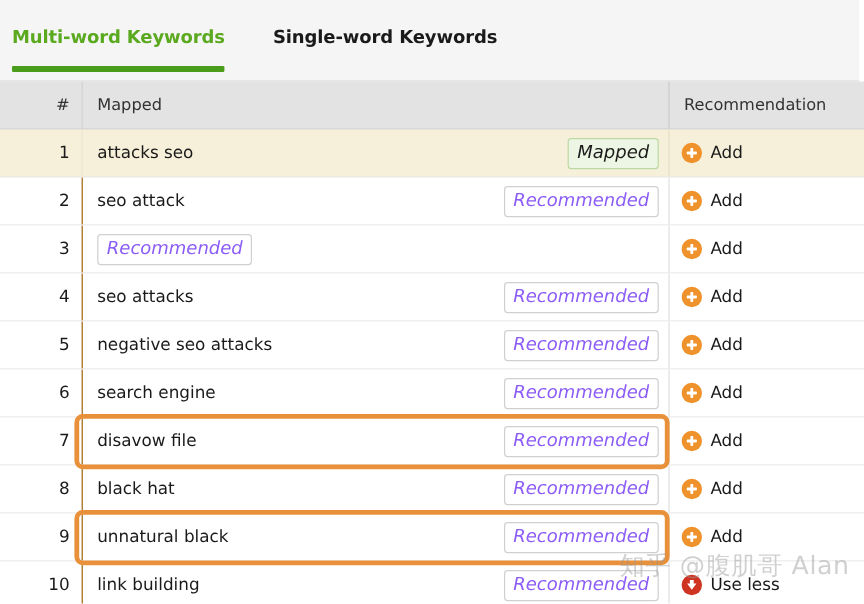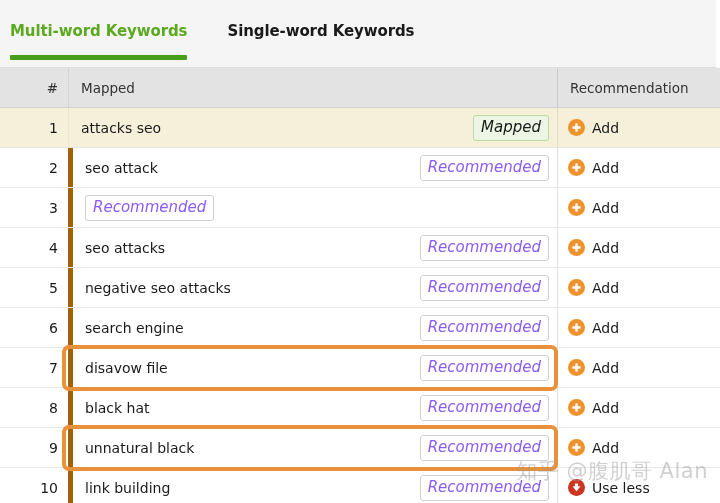--- a/index.html
+++ b/index.html
@@ -129,21 +129,21 @@
     color: #1a1a1a;
   }
   .row .cell-kw {
     flex: 1;
     box-sizing: border-box;
     padding-left: 12px;
     padding-right: 8px;
     display: flex;
     align-items: center;
     justify-content: space-between;
-    border-left: 5px solid #a16207;
+    border-left: 1px solid #a16207;
   }
   .row.tinted .cell-kw { border-left: 1px solid #ece5cf; }
   .row .kw-text {
     font-size: 14px;
     color: #1a1a1a;
     white-space: nowrap;
   }
   .row .cell-rec {
     width: 163px;
     box-sizing: border-box;

